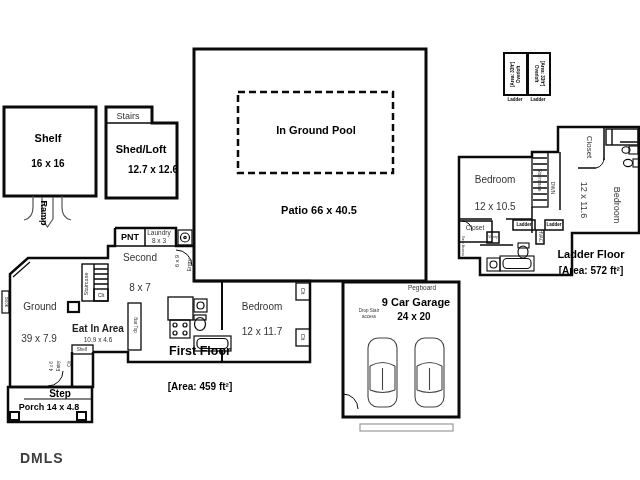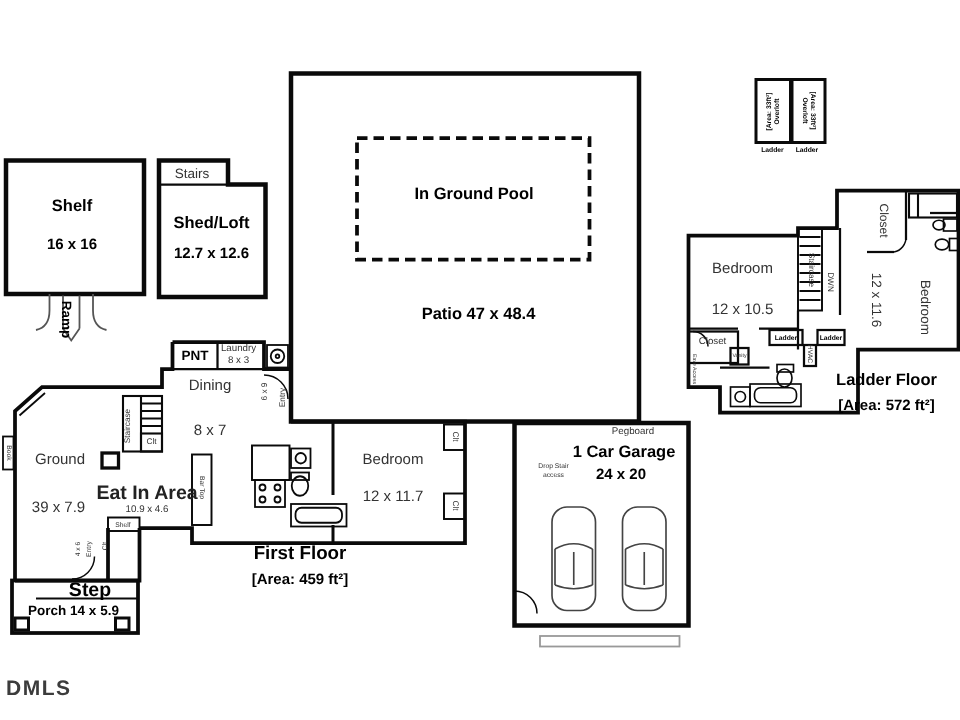--- a/index.html
+++ b/index.html
@@ -5,25 +5,25 @@
   html,body{margin:0;padding:0;background:#fff;}
   .canvas{position:relative;width:640px;height:480px;background:#ffffff;outline:1px solid #d9d9d9;
           font-family:"Liberation Sans","DejaVu Sans",sans-serif;overflow:hidden;}
   .canvas svg{position:absolute;left:0;top:0;}
   .lbl{position:absolute;transform:translate(-50%,-50%);white-space:nowrap;color:#333;
        line-height:1.15;text-align:center;}
   .b{color:#000;font-weight:bold;}
   .v{writing-mode:vertical-rl;}
   .vu{writing-mode:vertical-rl;transform:translate(-50%,-50%) rotate(180deg);}
   .s3{font-size:3.5px;}.s4{font-size:4.5px;}.s5{font-size:5.5px;}.s6{font-size:6.5px;}
-  .s7{font-size:13px;}.s8{font-size:8px;}.s9{font-size:9px;}.s10{font-size:10px;}
+  .s7{font-size:10px;}.s8{font-size:8px;}.s9{font-size:9px;}.s10{font-size:10px;}
   .s11{font-size:11px;}.s12{font-size:12.5px;}
   .olbox{position:absolute;display:flex;align-items:center;justify-content:center;}
   .ol{writing-mode:vertical-rl;font-size:4.5px;font-weight:bold;color:#000;line-height:1.25;}
-  .wm{position:absolute;left:4px;top:450px;font-size:14px;font-weight:bold;color:#3c3c3c;
+  .wm{position:absolute;left:20px;top:450px;font-size:14px;font-weight:bold;color:#3c3c3c;
       letter-spacing:1px;}
   .two{line-height:1.3;}
   .two span{display:block;}
 </style>
 </head>
 <body>
 
 <div class="canvas">
 
   <svg width="640" height="480" viewBox="0 0 640 480">
@@ -205,24 +205,24 @@
       <use href="#car" x="368" y="338"></use>
       <use href="#car" x="415" y="338"></use>
     </g>
   </svg>
 
   <div class="lbl b s11" style="left:48px;top:138px">Shelf</div>
   <div class="lbl b s10" style="left:48px;top:164px">16 x 16</div>
   <div class="lbl b s9 v" style="left:44px;top:213px">Ramp</div>
   <div class="lbl s9" style="left:128px;top:116px">Stairs</div>
   <div class="lbl b s11" style="left:141px;top:149px">Shed/Loft</div>
-  <div class="lbl b s10" style="left:141px;top:170px">12.7 x 12.6</div>
+  <div class="lbl b s10" style="left:153px;top:170px">12.7 x 12.6</div>
 
   <div class="lbl b s11" style="left:316px;top:130px">In Ground Pool</div>
-  <div class="lbl b s11" style="left:319px;top:210px">Patio 47 x 48.4</div>
+  <div class="lbl b s11" style="left:319px;top:210px">Patio 66 x 40.5</div>
 
   <div class="olbox" style="left:504px;top:53px;width:23px;height:42px;transform:rotate(180deg)">
     <span class="ol">Overloft</span>
     <span class="ol">[Area: 33ft²]</span>
   </div>
   <div class="olbox" style="left:528px;top:53px;width:22px;height:42px">
     <span class="ol">Overloft</span>
     <span class="ol">[Area: 33ft²]</span>
   </div>
   <div class="lbl b s4" style="left:515px;top:100px">Ladder</div>
@@ -240,48 +240,48 @@
   <div class="lbl s3" style="left:493px;top:237px">Vanity</div>
   <div class="lbl b s4" style="left:524px;top:225px">Ladder</div>
   <div class="lbl b s4" style="left:554px;top:225px">Ladder</div>
   <div class="lbl s4 v" style="left:540px;top:236px">HVAC</div>
   <div class="lbl b s11" style="left:591px;top:254px">Ladder Floor</div>
   <div class="lbl b s10" style="left:591px;top:271px">[Area: 572 ft²]</div>
 
   <div class="lbl b s9" style="left:130px;top:237px">PNT</div>
   <div class="lbl s6" style="left:159px;top:233px">Laundry</div>
   <div class="lbl s6" style="left:159px;top:241px">8 x 3</div>
-  <div class="lbl s10" style="left:140px;top:258px">Dining</div>
+  <div class="lbl s10" style="left:140px;top:258px">Second</div>
   <div class="lbl s10" style="left:140px;top:288px">8 x 7</div>
   <div class="lbl s5 vu" style="left:177px;top:261px">6 x 9</div>
   <div class="lbl s5 vu" style="left:189px;top:265px">Entry</div>
   <div class="lbl s5 vu" style="left:86px;top:284px">Staircase</div>
   <div class="lbl s5" style="left:101px;top:295px">Clt</div>
   <div class="lbl s10" style="left:40px;top:307px">Ground</div>
   <div class="lbl s10" style="left:39px;top:339px">39 x 7.9</div>
   <div class="lbl s4 v" style="left:6px;top:302px">Book</div>
   <div class="lbl s7" style="left:98px;top:329px;font-weight:bold;color:#222">Eat In Area</div>
   <div class="lbl s6" style="left:98px;top:340px">10.9 x 4.6</div>
   <div class="lbl s4" style="left:82px;top:350px">Shelf</div>
   <div class="lbl s4 v" style="left:135px;top:325px">Bar Top</div>
   <div class="lbl s10" style="left:262px;top:307px">Bedroom</div>
   <div class="lbl s10" style="left:262px;top:332px">12 x 11.7</div>
   <div class="lbl s5 v" style="left:303px;top:291px">Clt</div>
   <div class="lbl s5 v" style="left:303px;top:337px">Clt</div>
-  <div class="lbl b s12" style="left:200px;top:369px">First Floor</div>
+  <div class="lbl b s12" style="left:200px;top:351px">First Floor</div>
   <div class="lbl b s10" style="left:200px;top:387px">[Area: 459 ft²]</div>
   <div class="lbl s4 vu" style="left:59px;top:366px">Entry</div>
   <div class="lbl s4 vu" style="left:52px;top:366px">4 x 6</div>
   <div class="lbl s4 vu" style="left:70px;top:364px">Clt</div>
 
   <div class="lbl b s7" style="left:60px;top:394px">Step</div>
-  <div class="lbl b s9" style="left:49px;top:407px">Porch 14 x 5.9</div>
+  <div class="lbl b s9" style="left:49px;top:407px">Porch 14 x 4.8</div>
 
   <div class="lbl s6" style="left:422px;top:288px">Pegboard</div>
-  <div class="lbl b s11" style="left:416px;top:302px">1 Car Garage</div>
+  <div class="lbl b s11" style="left:416px;top:302px">9 Car Garage</div>
   <div class="lbl b s10" style="left:414px;top:317px">24 x 20</div>
   <div class="lbl s4 two" style="left:369px;top:314px">
     <span>Drop Stair</span>
     <span>access</span>
   </div>
 
   <div class="wm">DMLS</div>
 </div>
 
 </body></html>

